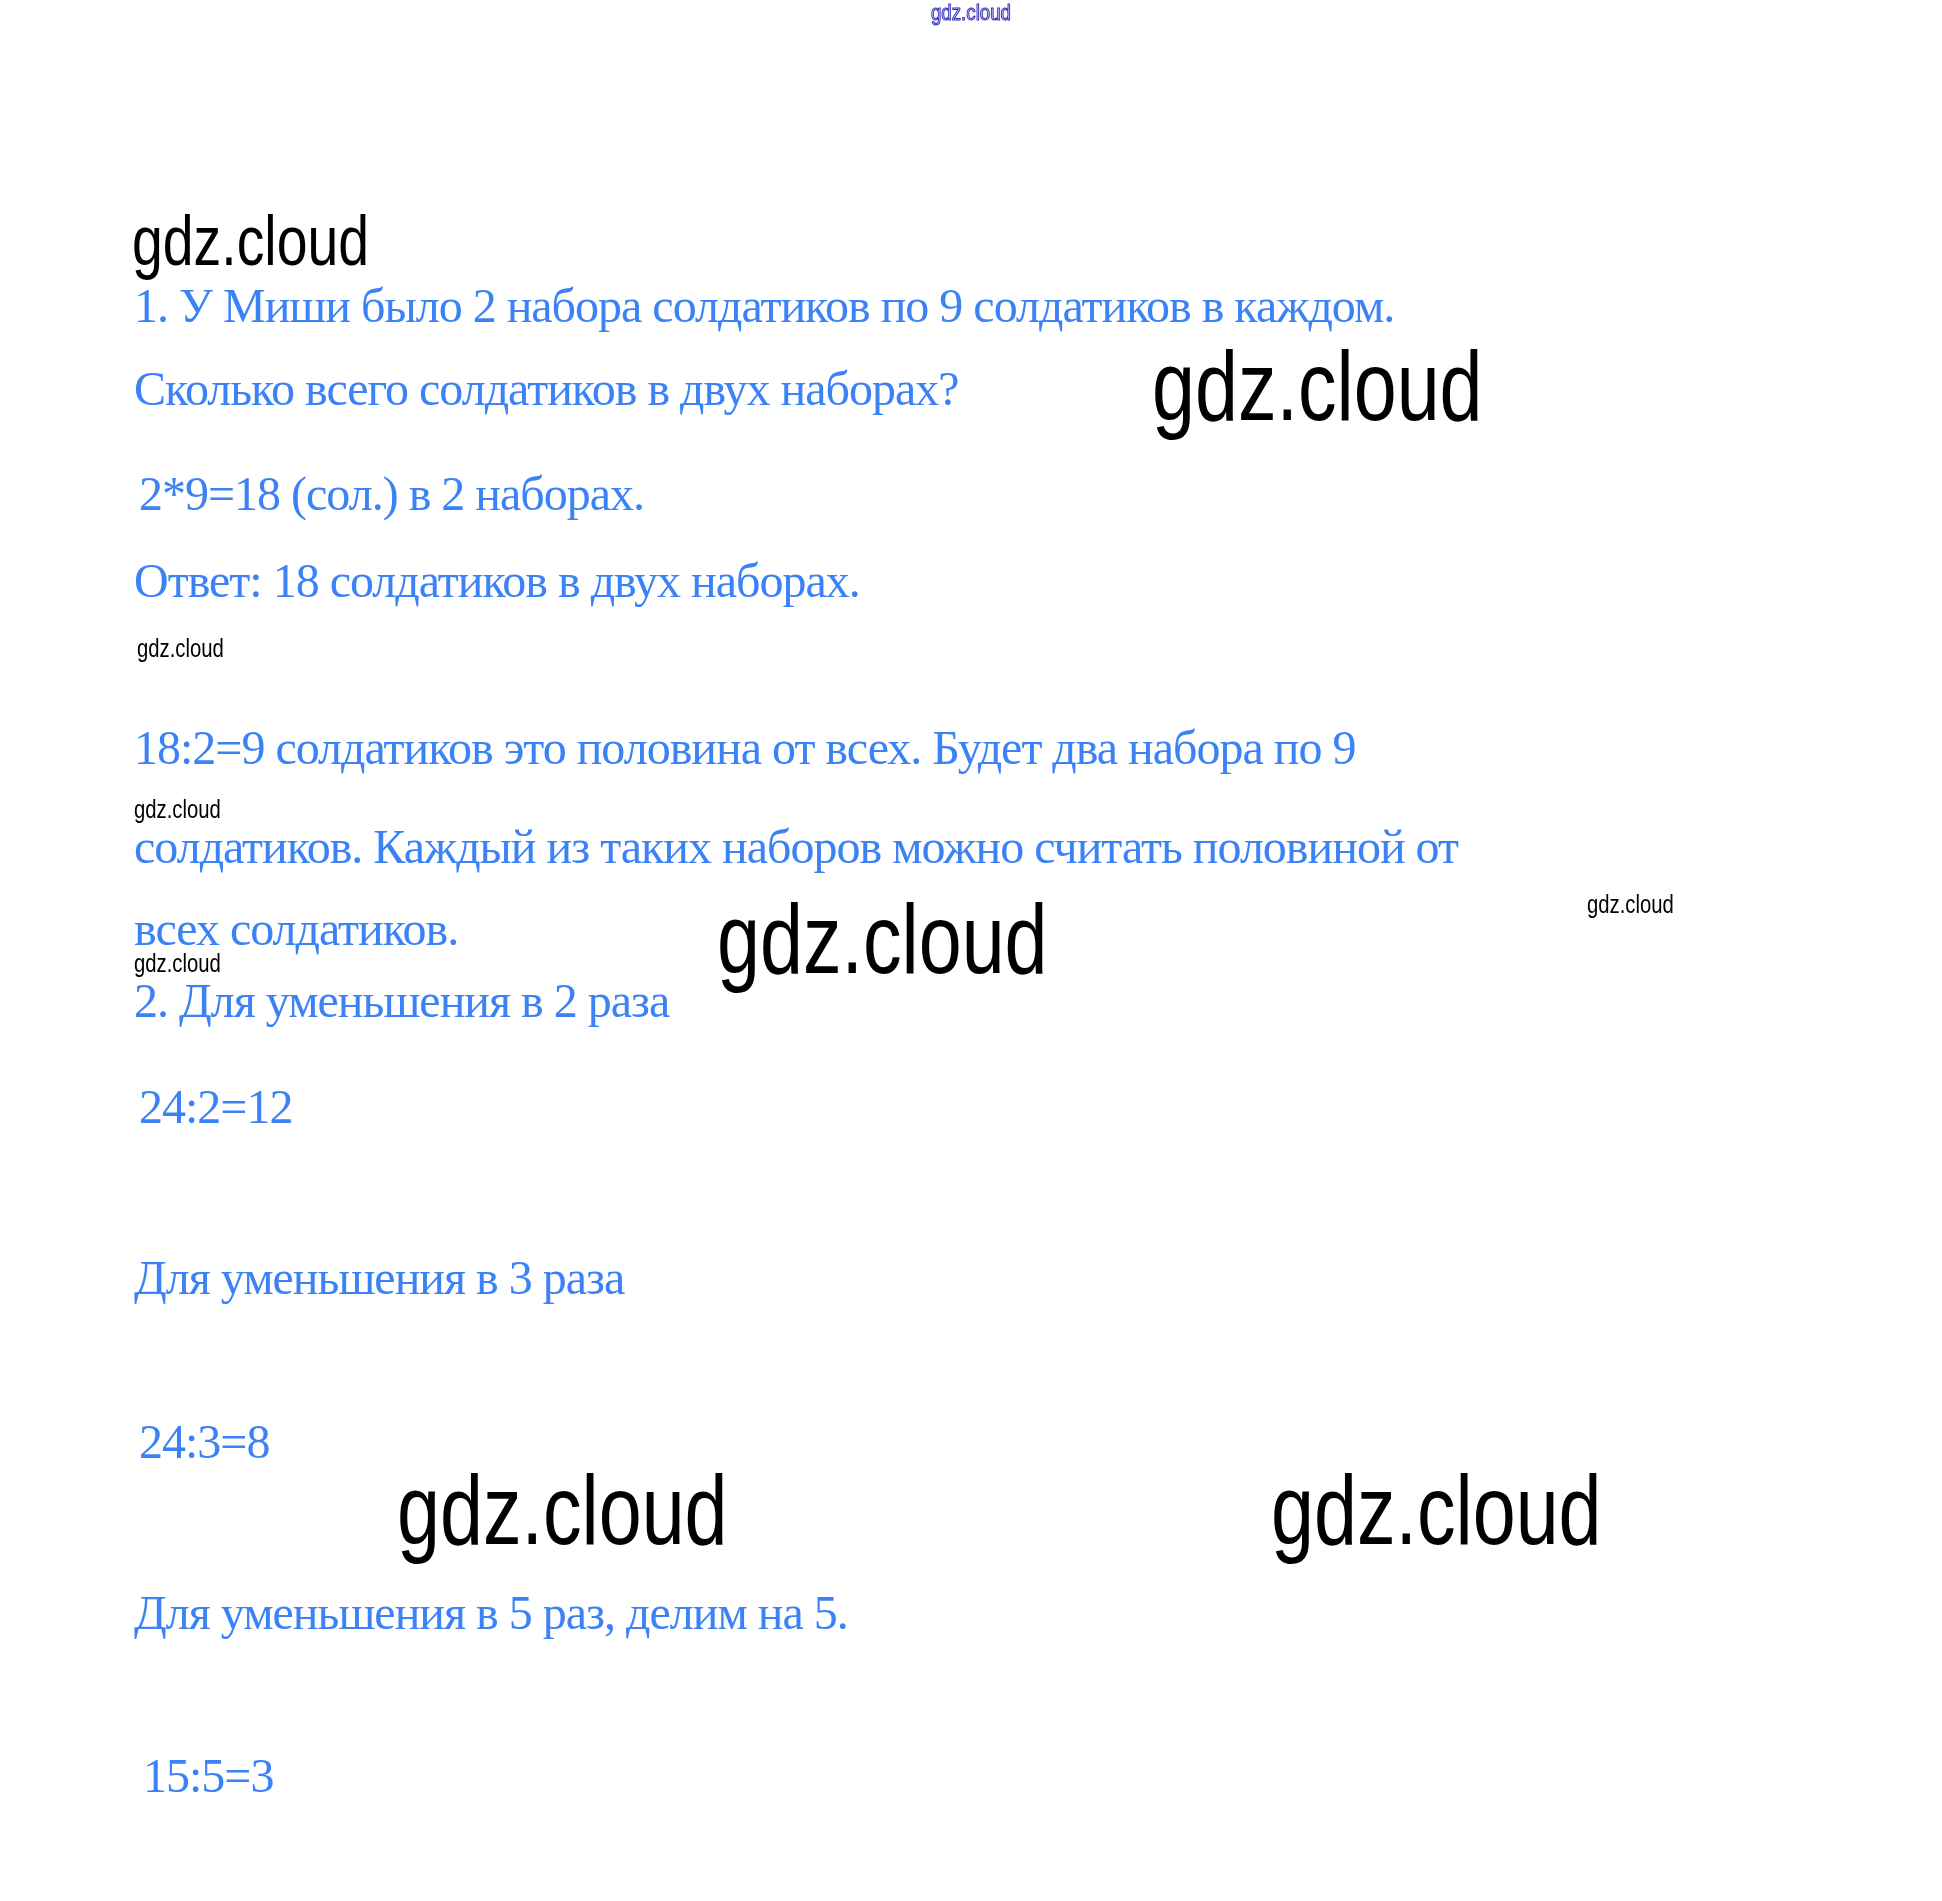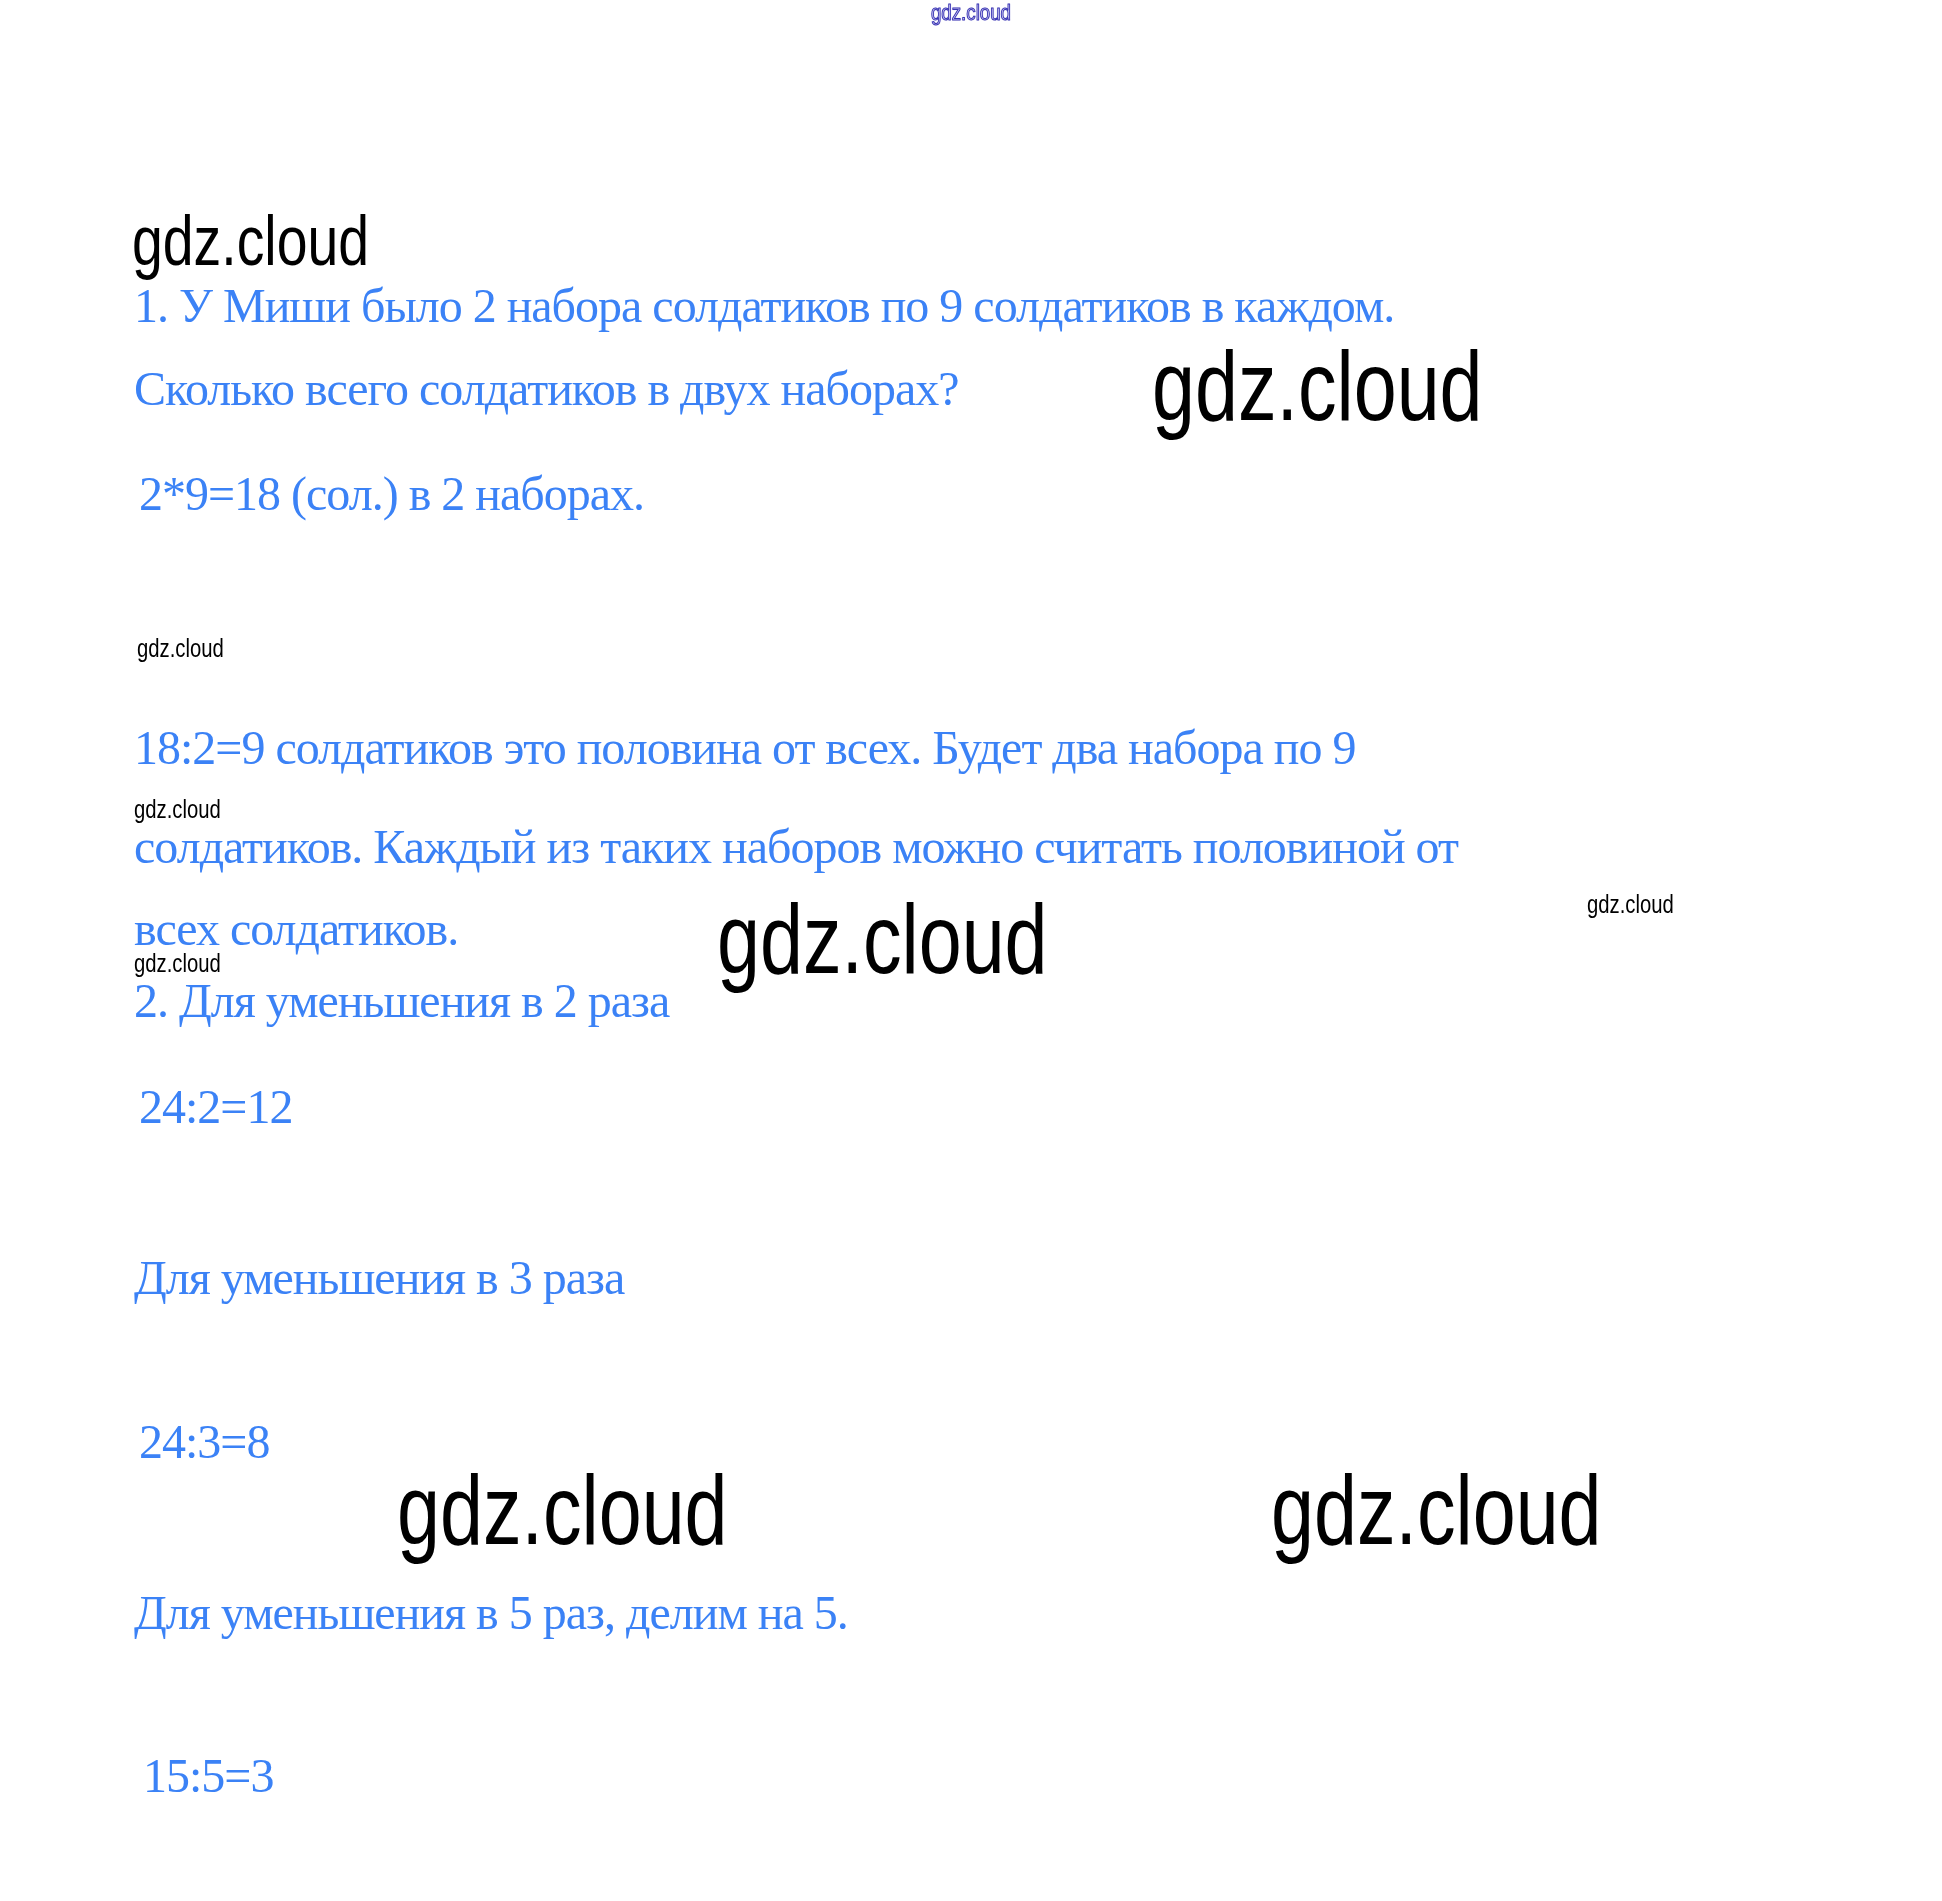--- a/index.html
+++ b/index.html
@@ -71,20 +71,21 @@
   <div class="wm-top">gdz.cloud</div>
 
 
   <div class="wm wm-md" style="left:132px; top:205px;">gdz.cloud</div>
 
   <div class="body-line" style="left:134px; top:282px;">1. У Миши было 2 набора солдатиков по 9 солдатиков в каждом.</div>
   <div class="body-line" style="left:134px; top:365px;">Сколько всего солдатиков в двух наборах?</div>
   <div class="wm wm-xl" style="left:1152px; top:336px;">gdz.cloud</div>
 
   <div class="body-line" style="left:139px; top:470px;">2*9=18 (сол.) в 2 наборах.</div>
+  <div class="body-line" style="left:134px; top:557px;">Ответ: 18 солдатиков в двух наборах.</div>
 
   <div class="wm wm-sm" style="left:137px; top:635px;">gdz.cloud</div>
 
   <div class="body-line" style="left:134px; top:724px;">18:2=9 солдатиков это половина от всех. Будет два набора по 9</div>
   <div class="wm wm-sm" style="left:134px; top:796px;">gdz.cloud</div>
   <div class="body-line" style="left:134px; top:905px;">всех солдатиков.</div>
   <div class="body-line" style="left:134px; top:823px;">солдатиков. Каждый из таких наборов можно считать половиной от</div>
 
   <div class="wm wm-xl" style="left:717px; top:889px;">gdz.cloud</div>
   <div class="wm wm-sm" style="left:1587px; top:891px;">gdz.cloud</div>

